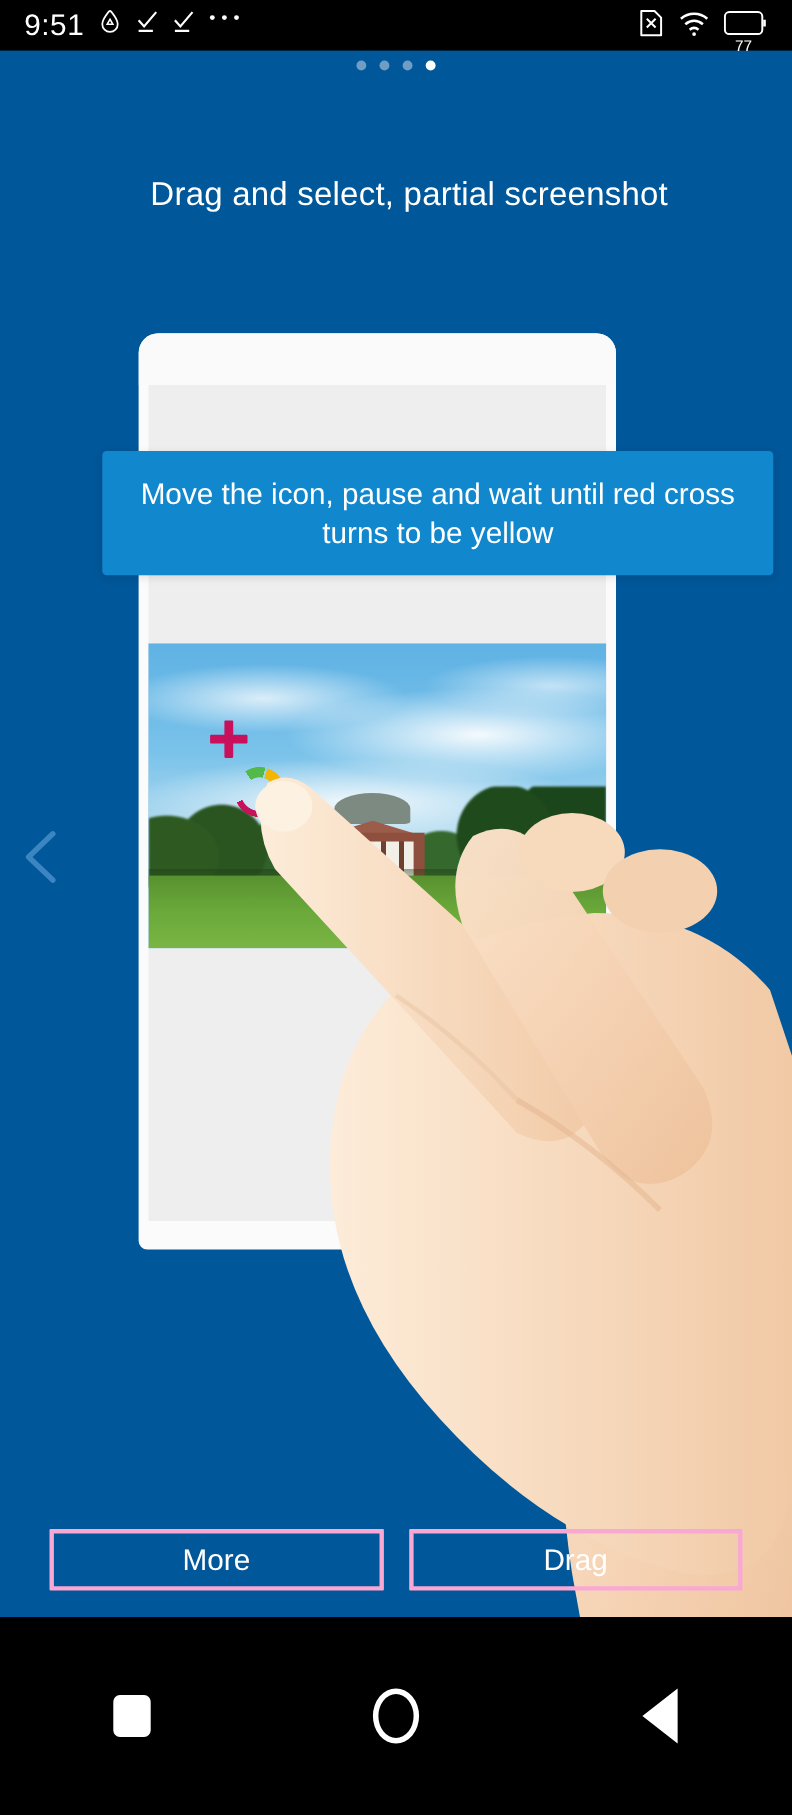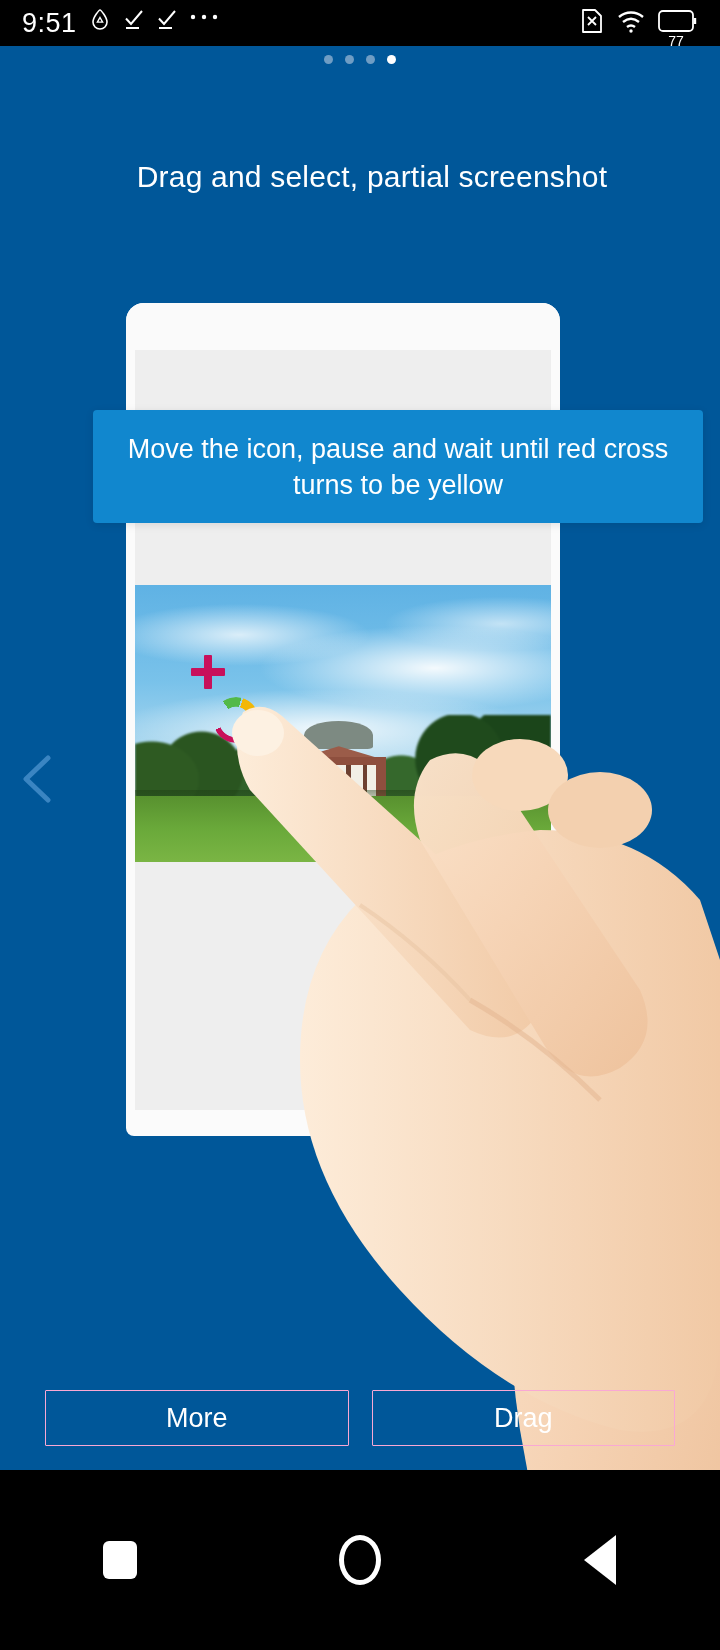--- a/index.html
+++ b/index.html
@@ -162,21 +162,21 @@
   .back-chevron{
     position:absolute; left:14px; top:752px; width:46px; height:54px;
   }
 
   
   .btn-row{
     position:absolute; left:0; top:1390px; width:720px; height:56px;
     display:flex; gap:23px; padding:0 45px; justify-content:center;
   }
   .btn{
-    flex:1; border:1px solid #f9a8d4; background:transparent;
+    flex:1; border:4px solid #f9a8d4; background:transparent;
     color:#ffffff; font-size:27px; font-family:"Liberation Sans", sans-serif;
     display:flex; align-items:center; justify-content:center;
     cursor:pointer; border-radius:1px;
   }
 
   
   .navbar{
     position:absolute; left:0; top:1470px; width:720px; height:180px;
     background:#000; display:flex; align-items:center;
   }

